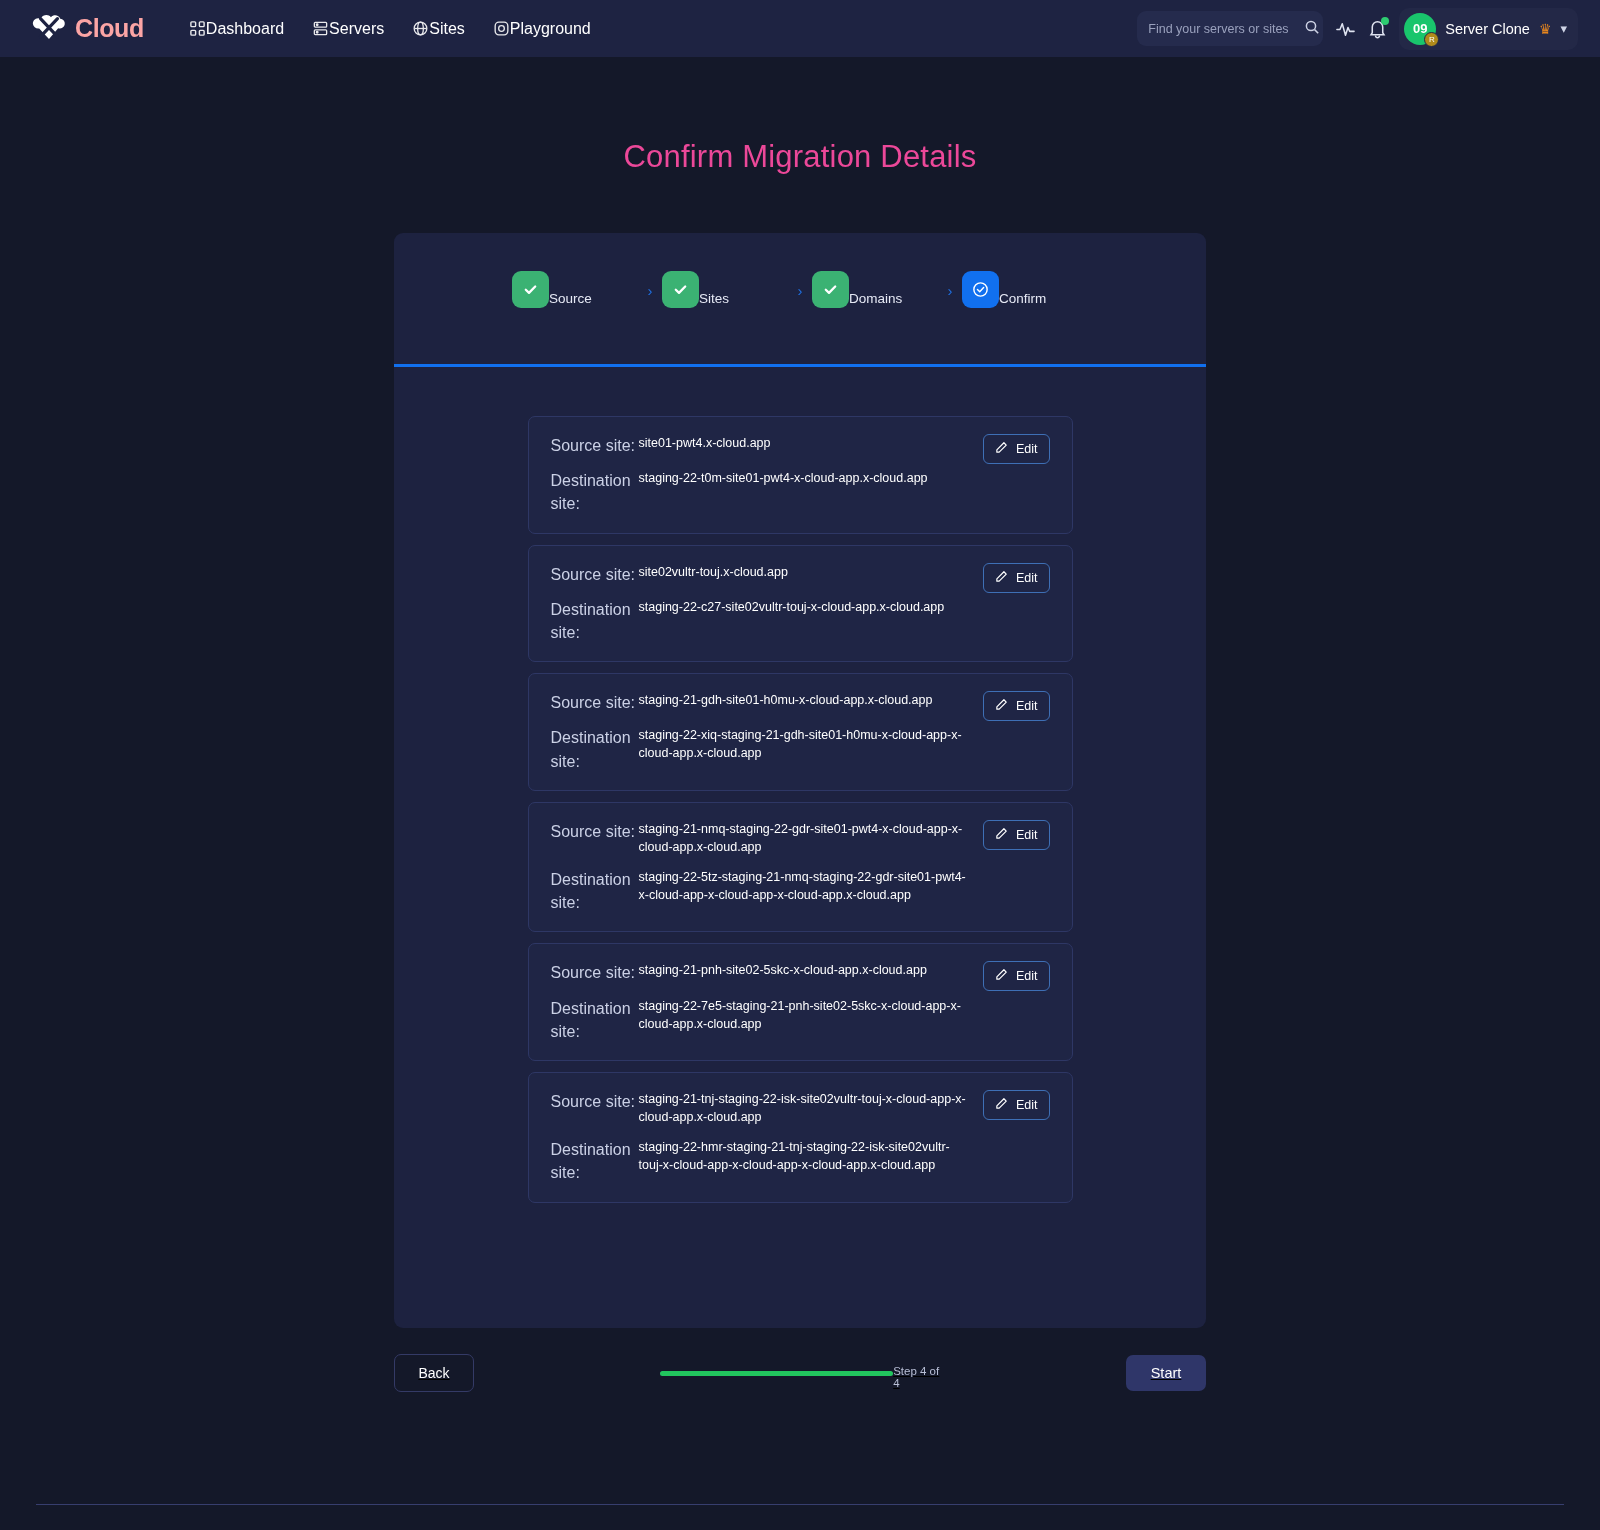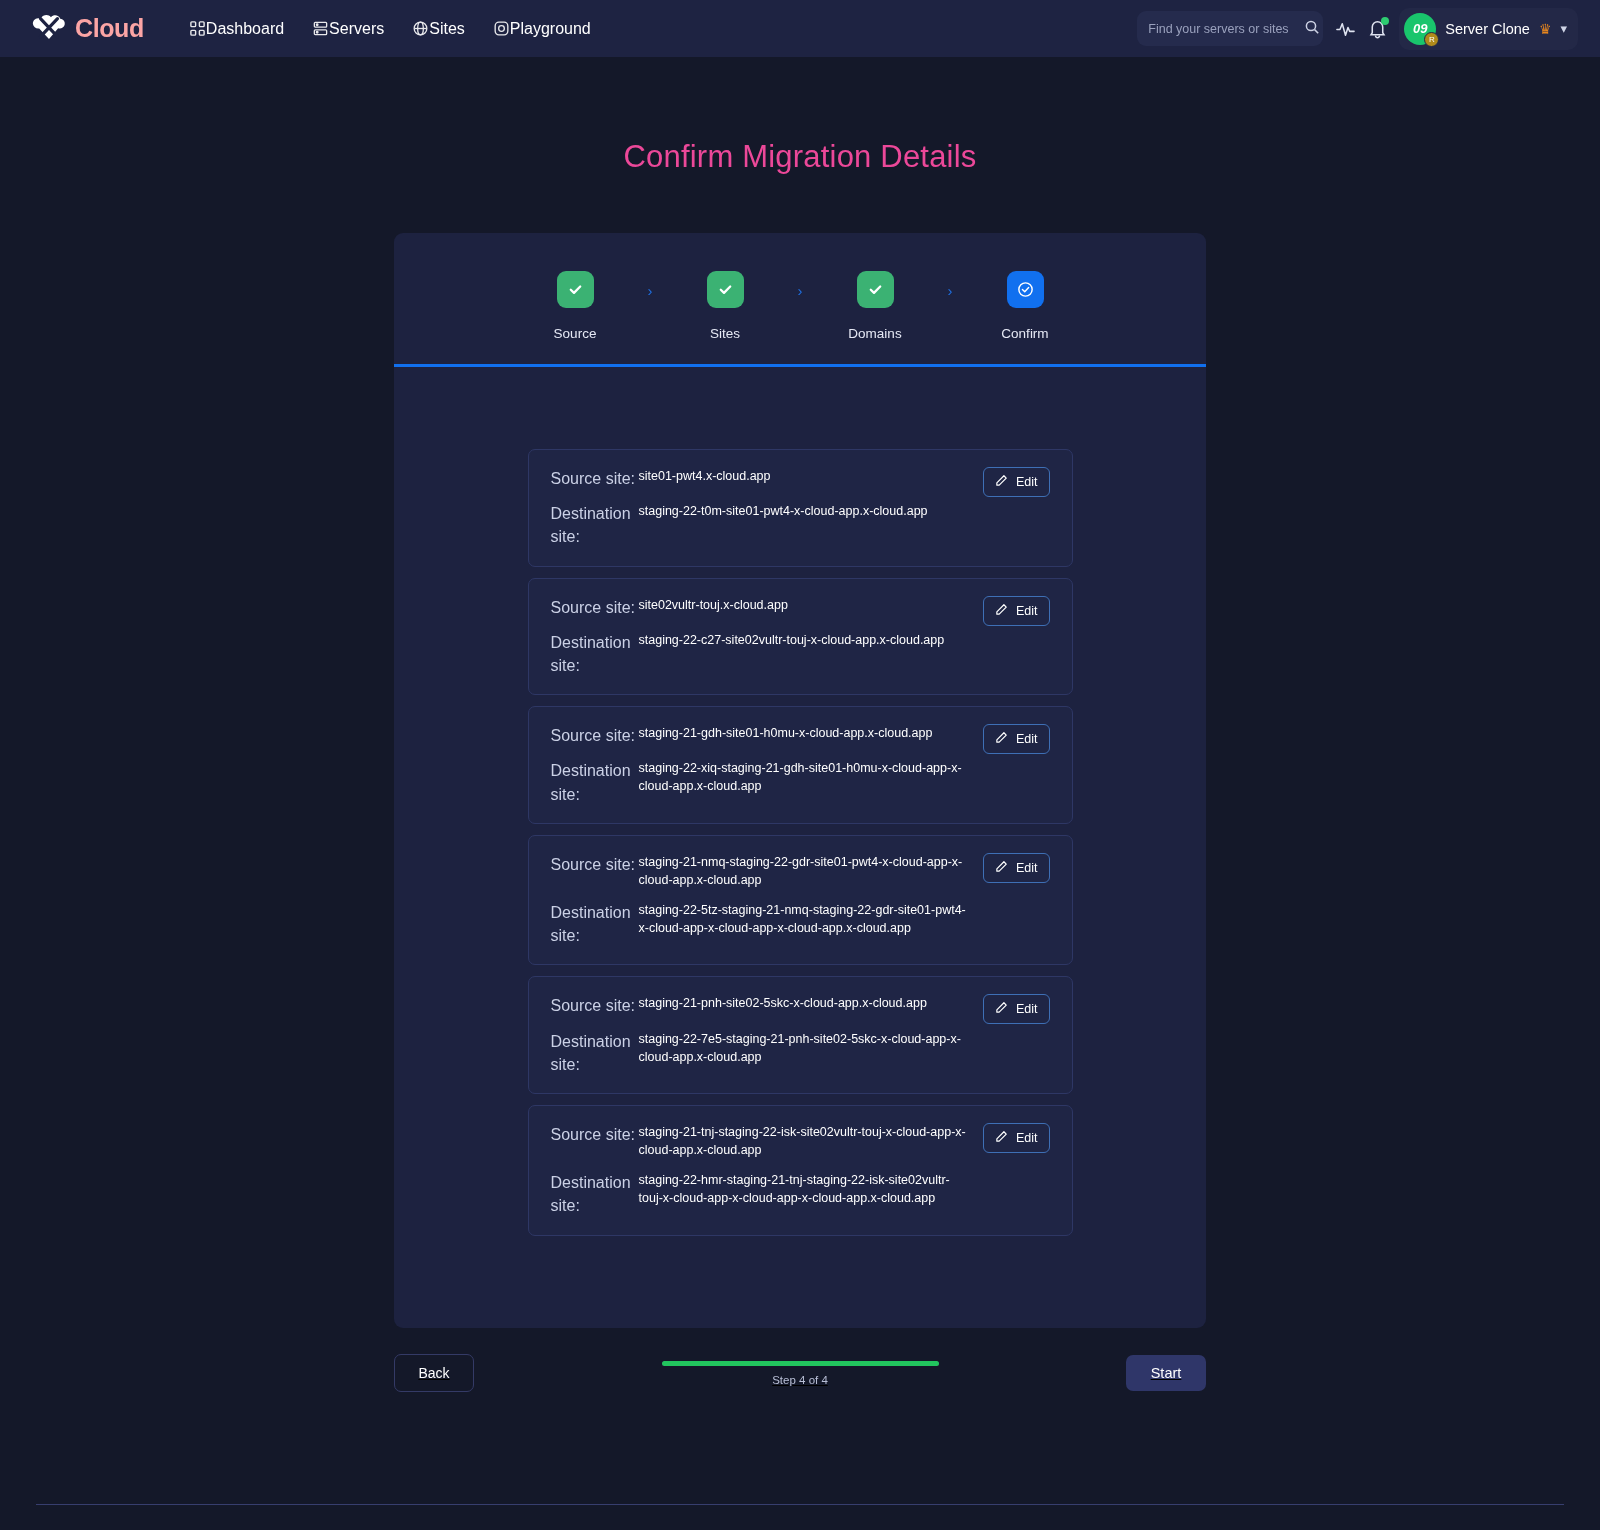--- a/index.html
+++ b/index.html
@@ -50,21 +50,21 @@
   }
   .account {
     display: flex; align-items: center; gap: 9px;
     background: #232847; border-radius: 10px;
     padding: 5px 11px 5px 5px; cursor: pointer;
   }
   .avatar-wrap { position: relative; width: 32px; height: 32px; }
   .avatar {
     width: 32px; height: 32px; border-radius: 50%;
     background: #19c56c; color: #ffffff;
-    font-size: 13px; font-weight: 700; font-style: italic;
+    font-size: 13px; font-weight: 700; 
     display: flex; align-items: center; justify-content: center;
   }
   .avatar-badge {
     position: absolute; right: -3px; bottom: -2px;
     width: 15px; height: 15px; border-radius: 50%;
     background: #b08a1a; color: #fff; font-size: 8px;
     display: flex; align-items: center; justify-content: center;
     border: 1.5px solid #232847;
   }
   .account-name { color: #ffffff; font-size: 14.5px; }
@@ -85,21 +85,21 @@
     border-radius: 9px;
     min-height: 1095px;
     position: relative;
   }
 
   
   .stepper {
     display: flex; align-items: flex-start; justify-content: center;
     padding: 38px 0 0 0;
   }
-  .step { width: 126px; display: flex; flex-direction: column; align-items: center; cursor: pointer;}
+  .step { width: 126px; display: flex; flex-direction: row; align-items: center; cursor: pointer;}
   .step-box {
     width: 37px; height: 37px; border-radius: 9px;
     display: flex; align-items: center; justify-content: center;
   }
   .step-box.done { background: #3bb273; }
   .step-box.active { background: #1170ef; }
   .step-label { margin-top: 18px; color: #e6e9f5; font-size: 13.5px; }
   .step-sep { color: #1f6fe0; font-size: 15px; margin-top: 11px; width: 24px; text-align: center; }
   .step-underline {
     position: absolute; left: 0; right: 0; top: 131px;
@@ -144,21 +144,21 @@
     display: flex; align-items: center; justify-content: space-between;
     height: 40px;
     text-decoration: underline;
   }
   .btn-back {
     border: 1px solid #343a66; border-radius: 7px;
     background: transparent; color: #ffffff;
     font-size: 14px; font-family: "Liberation Sans", sans-serif;
     width: 80px; height: 38px; cursor: pointer;
   }
-  .progress-wrap { width: 280px; display: flex; flex-direction: column; align-items: center; }
+  .progress-wrap { width: 280px; display: flex; align-items: center; }
   .progress-track {
     width: 277px; height: 5px; border-radius: 3px; background: #242a4b;
   }
   .progress-fill { height: 5px; border-radius: 3px; background: #22c55e; }
   .progress-label { margin-top: 8px; color: #b9bfd6; font-size: 11.5px; }
   .btn-start {
     background: #2f3669; border: none; border-radius: 7px;
     color: #ffffff; font-size: 14.5px; font-family: "Liberation Sans", sans-serif;
     width: 80px; height: 36px; cursor: pointer;
   }

